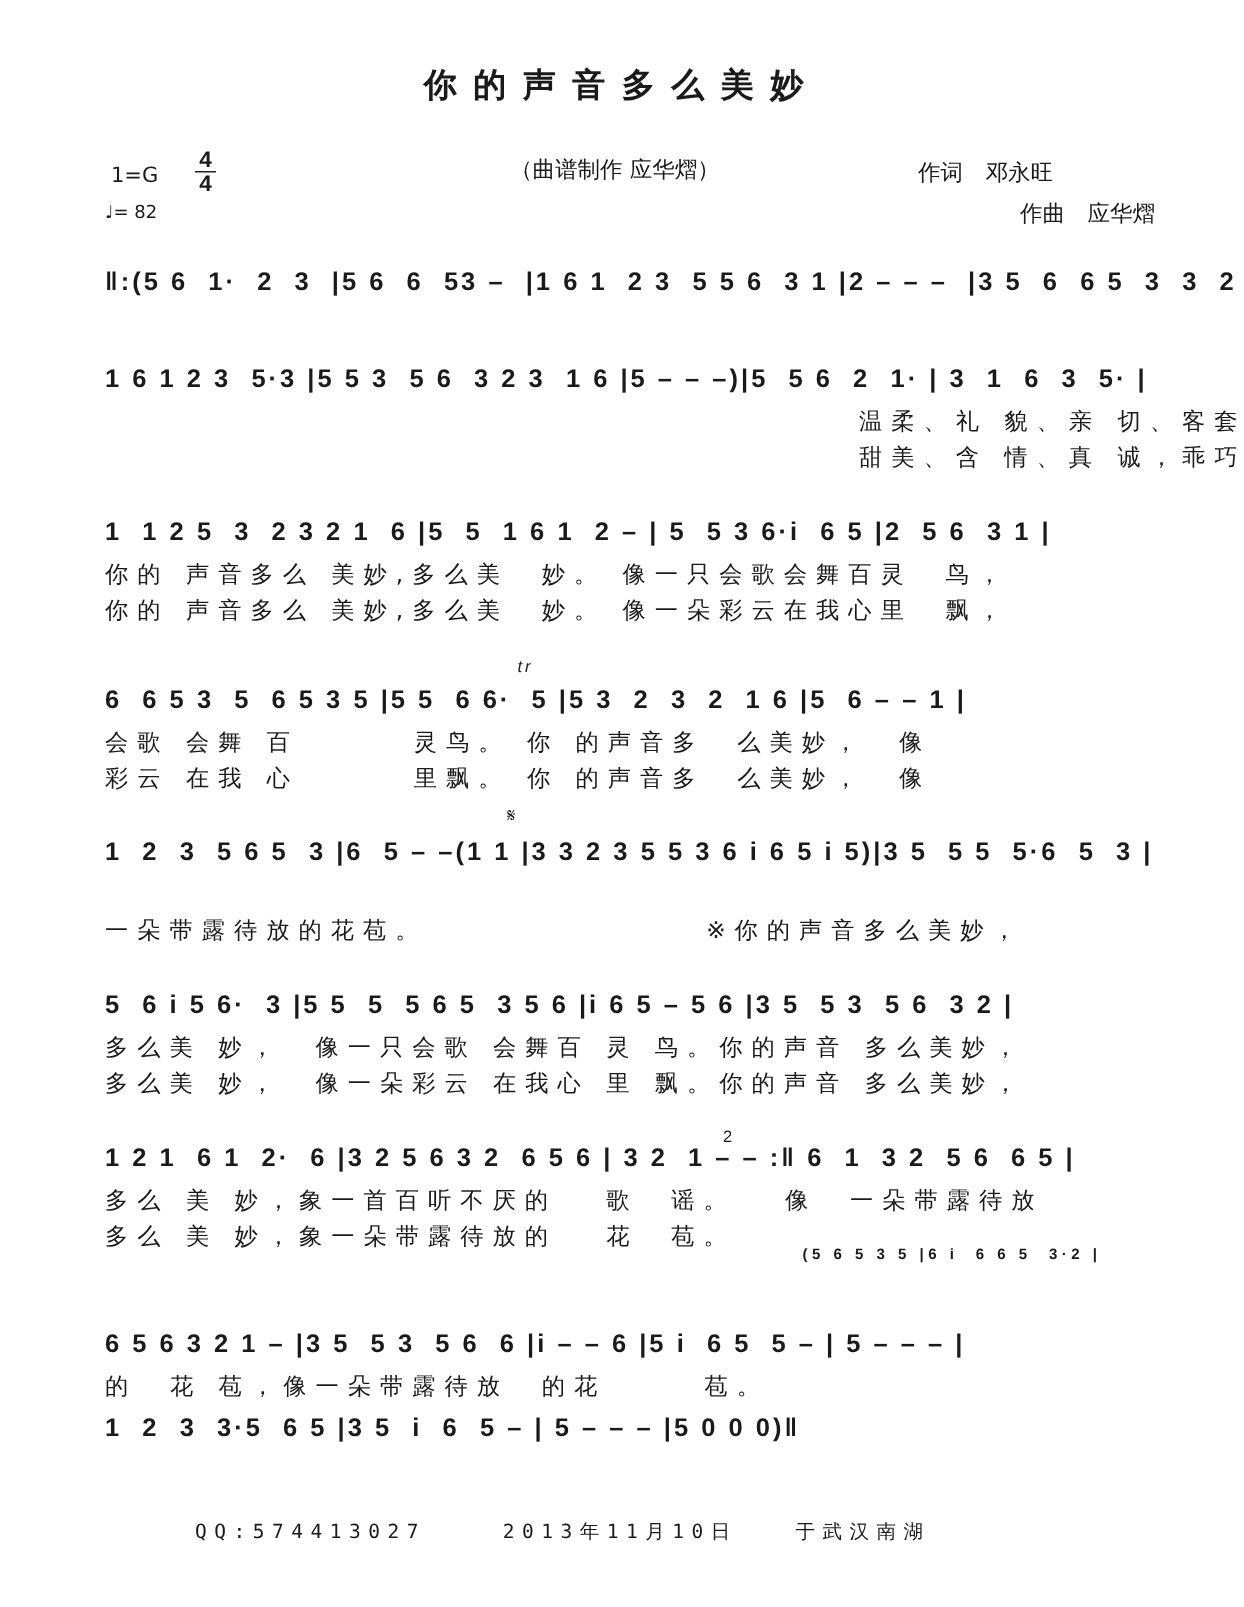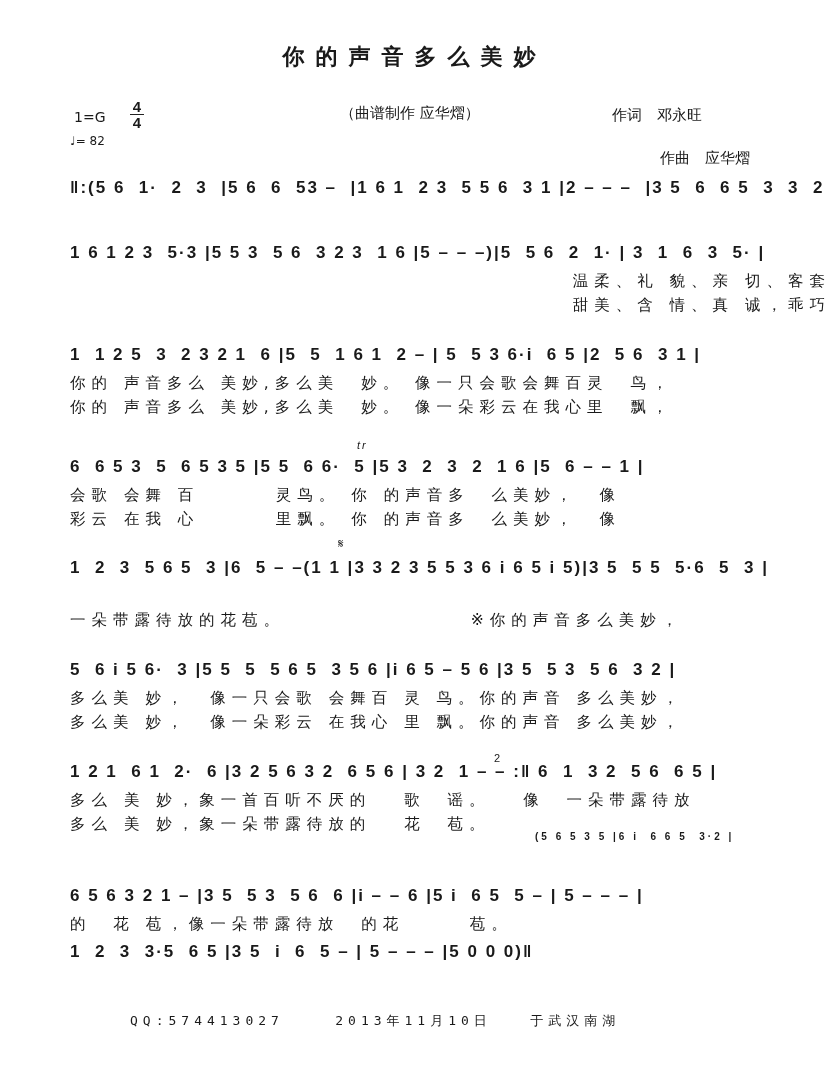--- a/index.html
+++ b/index.html
@@ -7,31 +7,31 @@
          font-family: "Liberation Sans", "DejaVu Sans", sans-serif; color: #1a1a1a; }
   .title { position: absolute; top: 42px; left: 0; width: 829px; text-align: center;
            font-size: 22px; letter-spacing: 11px; font-family: "DejaVu Sans", sans-serif; font-weight: bold; }
   .meta { position: absolute; font-size: 15px; font-family: "DejaVu Sans", sans-serif; }
   .key { left: 74px; top: 109px; font-size: 14px; }
   .timesig { position: absolute; left: 130px; top: 99px; font-weight: bold; font-size: 15px; line-height: 15px; text-align: center; width: 14px; }
   .timesig .bar { border-top: 1.5px solid #222; }
   .tempo { left: 70px; top: 134px; font-size: 12px; }
   .credit-mid { left: 340px; top: 104px; }
   .credit-r1 { left: 612px; top: 106px; }
-  .credit-r2 { left: 660px; top: 133px; margin-top: 16px; }
+  .credit-r2 { left: 680px; top: 133px; }
   .row { position: absolute; left: 70px; width: 700px; font-weight: bold; font-size: 17px;
          letter-spacing: 2px; white-space: pre; }
   .notes { position: absolute; left: 0; top: 0; white-space: pre; }
   .lyric { position: absolute; left: 0; font-weight: normal; font-size: 15.5px; letter-spacing: 6px;
            font-family: "DejaVu Sans", sans-serif; white-space: pre; }
   .small-line { font-size: 10px; letter-spacing: 3px; }
   .footer { position: absolute; top: 1012px; left: 130px; font-family: "DejaVu Sans Mono", monospace;
             font-size: 13px; letter-spacing: 5px; white-space: pre; }
   .segno { position: absolute; font-size: 13px; font-weight: normal; }
-  .tr { position: absolute; font-size: 11px; font-style: italic; font-weight: normal; margin-left: 12px; }
+  .tr { position: absolute; font-size: 11px; font-style: italic; font-weight: normal; }
 </style>
 </head>
 <body>
 
 <div class="title">你的声音多么美妙</div>
 
 <div class="meta key">1=G</div>
 <div class="timesig">
   <div>4</div>
   <div class="bar">4</div>

